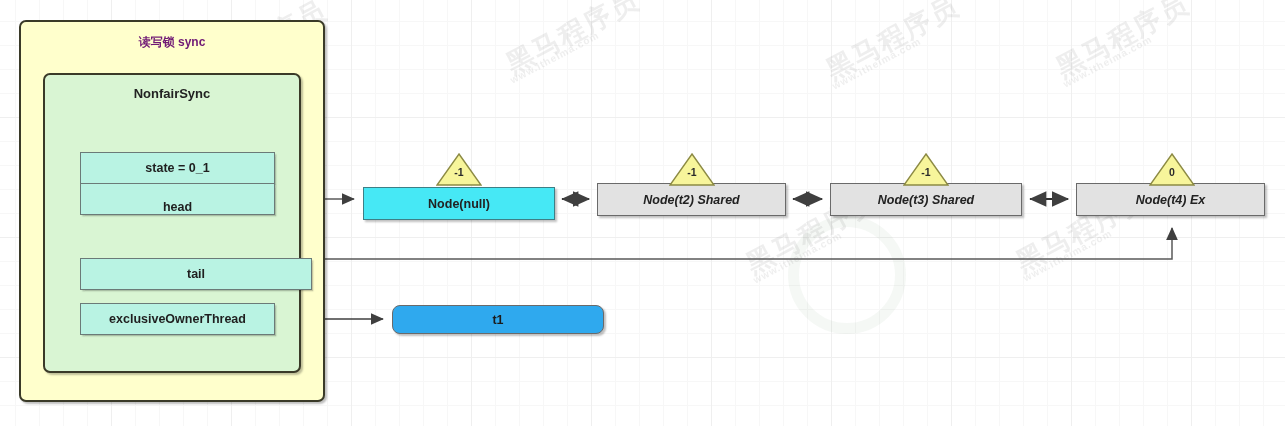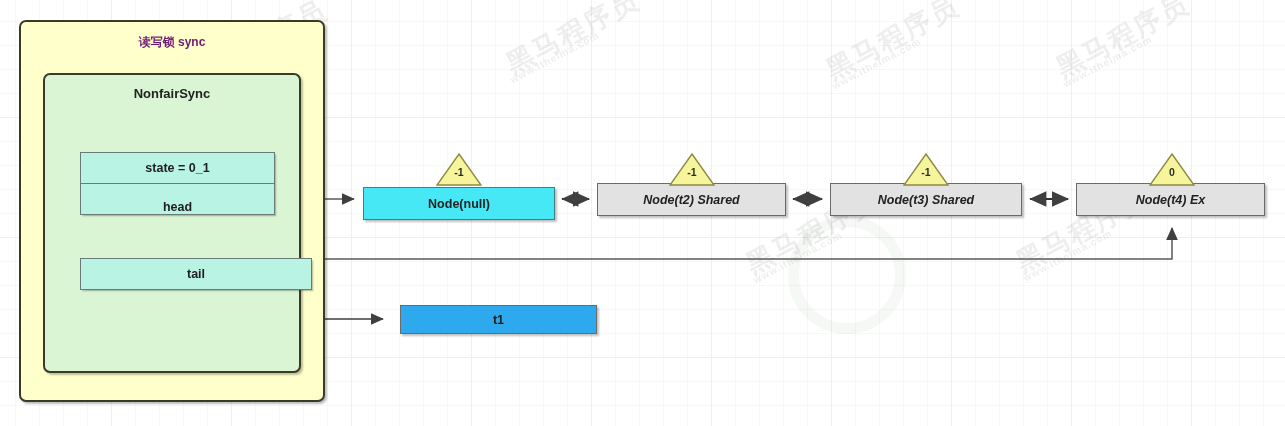--- a/index.html
+++ b/index.html
@@ -202,20 +202,23 @@
 
   <div class="box field-box" style="left:80px; top:123px; width:195px; height:32px;margin-top:29px;">
     <span>state = 0_1</span>
   </div>
   <div class="box field-box" style="left:80px; top:183px; width:195px; height:32px;align-items:flex-end;">
     <span>head</span>
   </div>
   <div class="box field-box" style="left:80px; top:229px; width:232px; height:32px;margin-top:29px;">
     <span>tail</span>
   </div>
+  <div class="box field-box" style="left:80px; top:303px; width:195px; height:32px;">
+    <span>exclusiveOwnerThread</span>
+  </div>
 
   <div class="box node-box node-head" style="left:363px; top:187px; width:192px; height:33px;">
     <span>Node(null)</span>
   </div>
   <div class="box node-box node-grey" style="left:597px; top:183px; width:189px; height:33px;">
     <span>Node(t2) Shared</span>
   </div>
   <div class="box node-box node-grey" style="left:830px; top:183px; width:192px; height:33px;">
     <span>Node(t3) Shared</span>
   </div>
@@ -241,17 +244,17 @@
       </svg>
     <div class="lbl">-1</div>
   </div>
   <div class="ws-tri" style="left:1149px; top:153px;">
     <svg width="46" height="33" viewBox="0 0 46 33">
         <polygon points="23,1 45,32 1,32" fill="#f7f59b" stroke="#8c8a44" stroke-width="1.4"></polygon>
       </svg>
     <div class="lbl">0</div>
   </div>
 
-  <div class="box thread-box" style="left:400px; top:305px; width:197px; height:29px;">
+  <div class="box thread-box" style="left:392px; top:305px; width:212px; height:29px;border-radius:8px;">
     <span>t1</span>
   </div>
 
 </div>
 
 </body></html>

